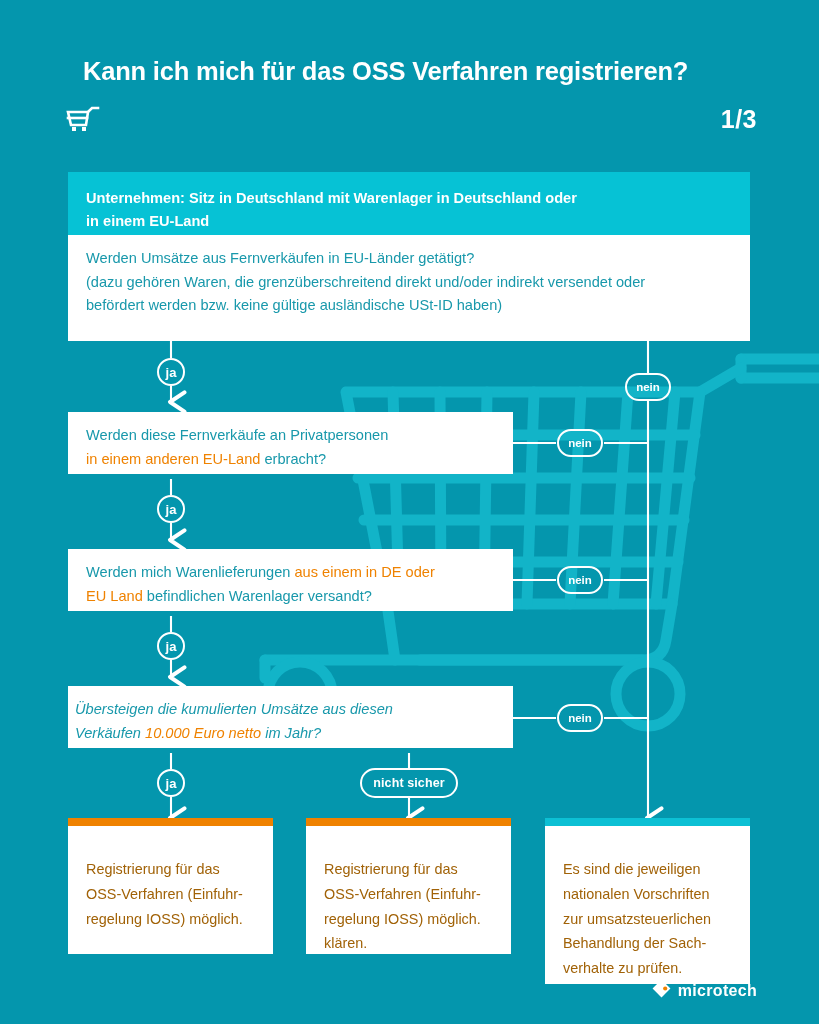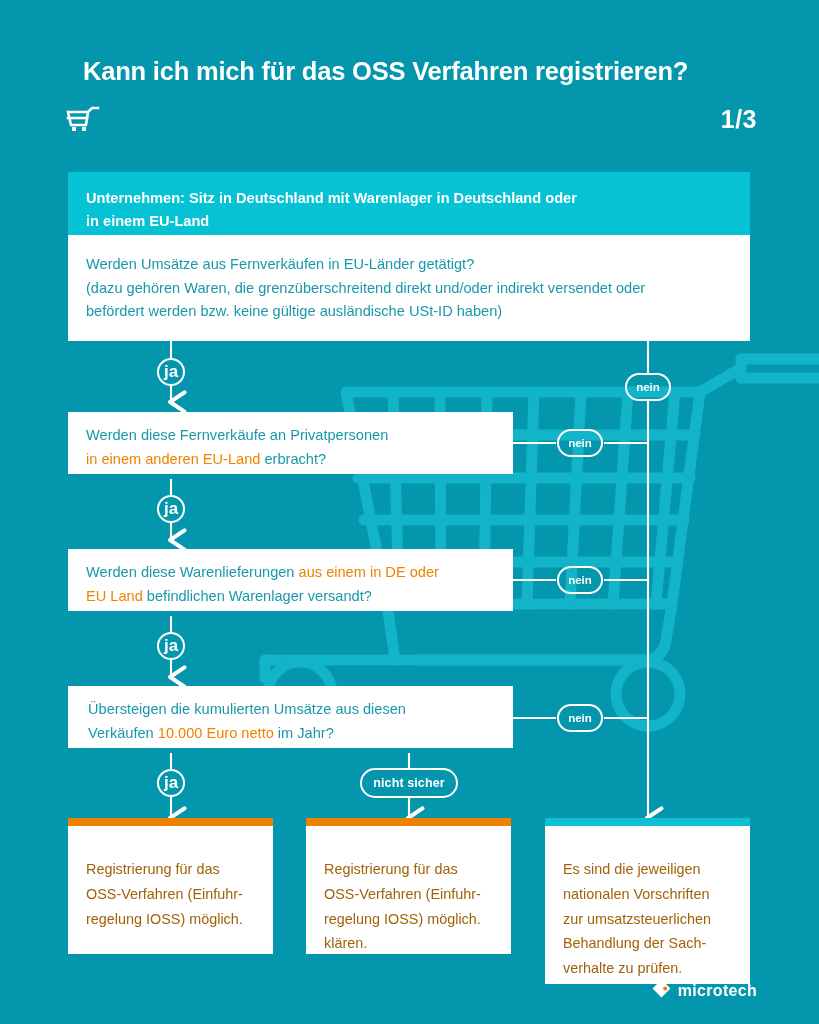--- a/index.html
+++ b/index.html
@@ -130,21 +130,21 @@
     justify-content: center;
     color: #ffffff;
     font-weight: bold;
     border: 2px solid #ffffff;
     background: transparent;
     z-index: 3;
   }
   .badge.circle {
     width: 28px; height: 28px;
     border-radius: 50%;
-    font-size: 17px;
+    font-size: 13px;
   }
   .badge.pill-sm {
     width: 46px; height: 28px;
     border-radius: 14px;
     font-size: 11.5px;
   }
   .badge.pill-lg {
     width: 98px; height: 30px;
     border-radius: 15px;
     font-size: 12.5px;
@@ -261,49 +261,49 @@
     </span>
 
     <div class="page-counter">1/3</div>
 
     <div class="box-head" style="left:68px; top:172px; width:682px; height:63px;">
       <div>Unternehmen: Sitz in Deutschland mit Warenlager in Deutschland oder</div>
       <div>in einem EU-Land</div>
     </div>
 
     <div class="qbox" style="left:68px; top:235px; width:682px; height:106px;">
-      <div class="qtext" style="padding:18px 18px 0 18px;">
+      <div class="qtext" style="padding:12px 18px 0 18px;">
         <div>Werden Umsätze aus Fernverkäufen in EU-Länder getätigt?</div>
         <div>(dazu gehören Waren, die grenzüberschreitend direkt und/oder indirekt versendet oder</div>
         <div>befördert werden bzw. keine gültige ausländische USt-ID haben)</div>
       </div>
     </div>
 
     <div class="qbox" style="left:68px; top:412px; width:445px; height:62px;">
       <div class="qtext" style="padding:12px 16px 0 18px;">
         <div>Werden diese Fernverkäufe an Privatpersonen</div>
         <div>
           <span class="hl">in einem anderen EU-Land</span><span> erbracht?</span>
         </div>
       </div>
     </div>
 
     <div class="qbox" style="left:68px; top:549px; width:445px; height:62px;">
       <div class="qtext" style="padding:12px 16px 0 18px;">
         <div>
-          <span>Werden diese Warenlieferungen </span><span class="hl">aus einem in DE oder</span>
+          <span>Werden mich Warenlieferungen </span><span class="hl">aus einem in DE oder</span>
         </div>
         <div>
           <span class="hl">EU Land</span><span> befindlichen Warenlager versandt?</span>
         </div>
       </div>
     </div>
 
     <div class="qbox" style="left:68px; top:686px; width:445px; height:62px;">
-      <div class="qtext" style="padding:12px 16px 0 20px;">
+      <div class="qtext" style="padding:12px 16px 0 7px;font-style:italic;">
         <div>Übersteigen die kumulierten Umsätze aus diesen</div>
         <div>
           <span>Verkäufen </span><span class="hl">10.000 Euro netto</span><span> im Jahr?</span>
         </div>
       </div>
     </div>
 
     <div class="badge circle" style="left:157px; top:358px;">ja</div>
     <div class="badge circle" style="left:157px; top:495px;">ja</div>
     <div class="badge circle" style="left:157px; top:632px;">ja</div>

